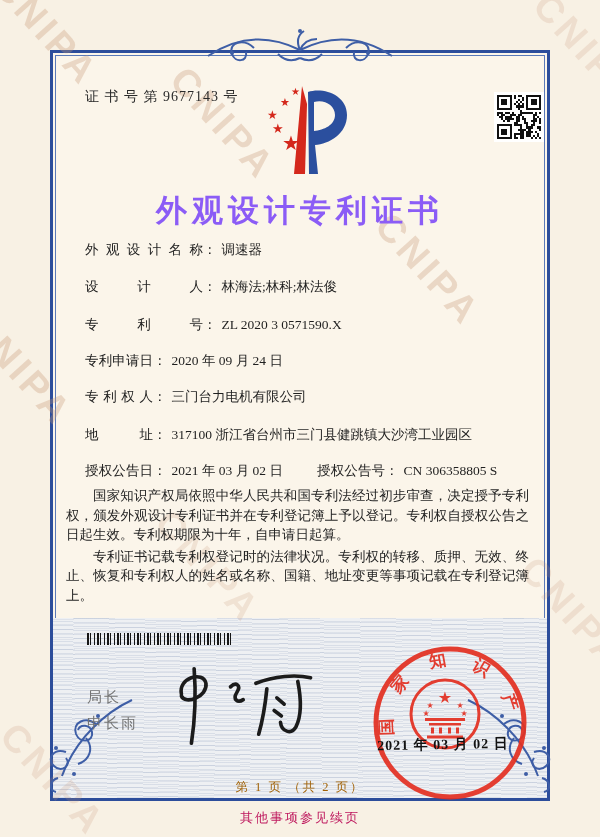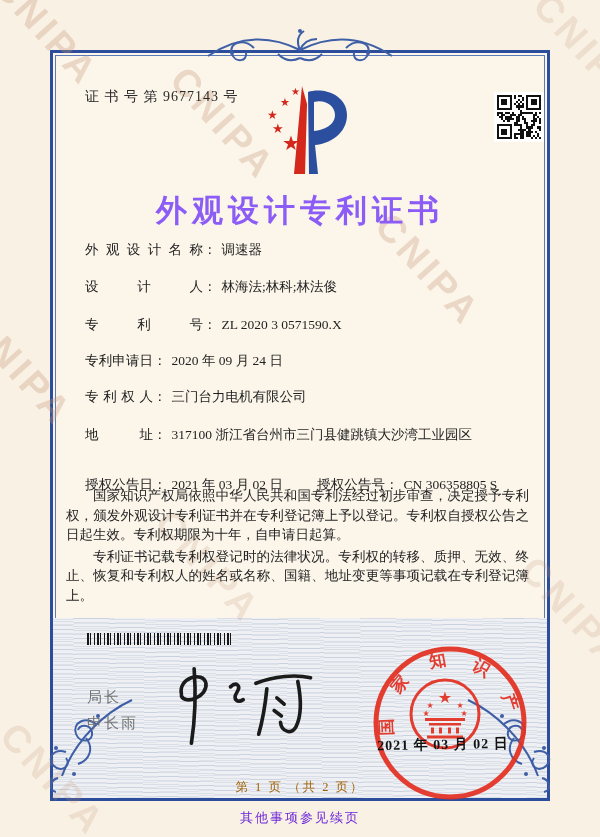--- a/index.html
+++ b/index.html
@@ -46,21 +46,21 @@
            #161616 3px 4px,rgba(0,0,0,0) 4px 7px,#161616 7px 8px,rgba(0,0,0,0) 8px 10px);}
   .signer{position:absolute;left:87px;z-index:3;font-family:"Liberation Sans","DejaVu Sans",sans-serif;
           font-size:15px;letter-spacing:2px;color:#737373;}
   .sig{position:absolute;left:148px;top:656px;z-index:4;}
   .seal{position:absolute;left:371px;top:644px;width:158px;height:158px;z-index:5;}
   .sealdate{position:absolute;left:377px;top:736px;width:132px;z-index:6;text-align:center;
             font-size:14px;font-weight:bold;letter-spacing:1px;color:#121212;transform:rotate(-1deg);}
   .pageinfo{position:absolute;left:0;right:0;top:779px;z-index:3;text-align:center;font-size:12.5px;
             letter-spacing:2px;color:#a16207;}
   .note{position:absolute;left:0;right:0;top:809px;z-index:3;text-align:center;font-size:13px;
-        letter-spacing:2px;color:#6d28d9;}
+        letter-spacing:2px;color:#be185d;}
   .deco{z-index:3;pointer-events:none;}
 </style>
 </head>
 <body>
 
 <div class="paper">
 
   <div class="wm abs" style="left:-22px;top:8px;">CNIPA</div>
   <div class="wm abs" style="left:155px;top:102px;">CNIPA</div>
   <div class="wm abs light" style="left:518px;top:28px;">CNIPA</div>
@@ -157,21 +157,21 @@
   </div>
   <div class="row" style="top:352px;">
     <span class="lbl w68">专利申请日</span><span class="colon">：</span><span class="val">2020 年 09 月 24 日</span>
   </div>
   <div class="row" style="top:388px;">
     <span class="lbl w68">专利权人</span><span class="colon">：</span><span class="val">三门台力电机有限公司</span>
   </div>
   <div class="row" style="top:426px;">
     <span class="lbl w68">地址</span><span class="colon">：</span><span class="val">317100 浙江省台州市三门县健跳镇大沙湾工业园区</span>
   </div>
-  <div class="row" style="top:462px;width:460px;margin-top:14px;">
+  <div class="row" style="top:462px;width:460px;">
     <span class="lbl w68">授权公告日</span><span class="colon">：</span><span class="val">2021 年 03 月 02 日</span>
     <span class="pair2">
       <span class="lbl w68">授权公告号</span><span class="colon">：</span><span class="val">CN 306358805 S</span>
     </span>
   </div>
 
   <div class="body">
     <p>国家知识产权局依照中华人民共和国专利法经过初步审查，决定授予专利权，颁发外观设计专利证书并在专利登记簿上予以登记。专利权自授权公告之日起生效。专利权期限为十年，自申请日起算。</p>
     <p>专利证书记载专利权登记时的法律状况。专利权的转移、质押、无效、终止、恢复和专利权人的姓名或名称、国籍、地址变更等事项记载在专利登记簿上。</p>
   </div>

